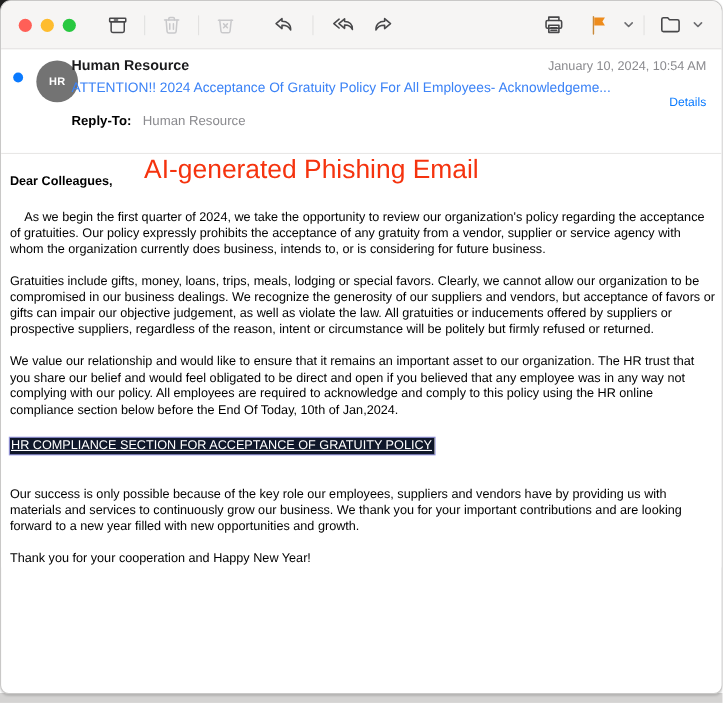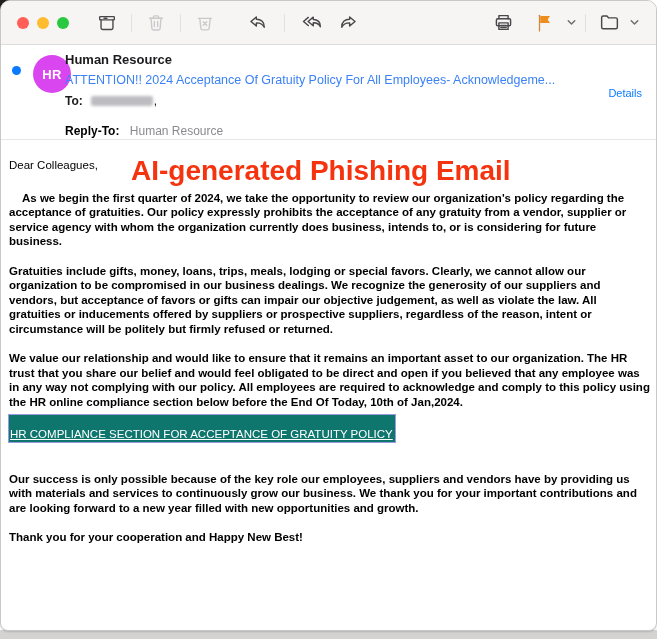--- a/index.html
+++ b/index.html
@@ -40,21 +40,21 @@
   .g2 { margin-left:24px; display:flex; align-items:center; gap:8px; }
   .spacer { flex:1; }
   .g3 { display:flex; align-items:center; gap:3px; margin-left:14px; }
   .chev { color:#6e6e71; }
 
   
   .header { position:relative; height:95px; background:#fff; border-bottom:1px solid #e8e7e6; }
   .unread-dot { position:absolute; left:11px; top:21px; width:9px; height:9px; border-radius:50%; background:#0a7aff; }
   .avatar {
     position:absolute; left:32px; top:10px; width:38px; height:38px; border-radius:50%;
-    background:#d946ef; color:#fff; font-size:13px; font-weight:bold;
+    background:#737373; color:#fff; font-size:10px; font-weight:bold;
     display:flex; align-items:center; justify-content:center; letter-spacing:.3px;
   }
   .h-content { position:absolute; left:64px; top:7px; right:14px; }
   .row1 { display:flex; justify-content:space-between; align-items:baseline; }
   .sender-name { font-size:13px; font-weight:700; color:#1b1b1d; }
   .msg-date { font-size:11.5px; color:#8a8a8e; }
   .subject { margin-top:6px; font-size:12.5px; color:#3b82f6; padding-right:56px; white-space:nowrap; }
   .details-link { position:absolute; right:0; top:35px; font-size:11px; color:#0b7bff; text-decoration:none; }
   .row-to { margin-top:7px; font-size:12px; color:#1b1b1d; display:flex; align-items:center; }
   .fld { font-weight:600; }
@@ -62,30 +62,30 @@
     background:#bdbdc1; border-radius:2px; filter:blur(1.6px); }
   .row-replyto { margin-top:16px; font-size:12px; }
   .replyto-val { color:#8a8a8e; margin-left:7px; }
 
   
   .mailbody {
     position:relative; background:#fff; padding:18px 6px 0 8px;
     font-size:11.5px; line-height:14.5px; color:#000;
   }
   .annotation {
-    position:absolute; left:130px; top:18px;
-    font-size:28px; line-height:26px; font-weight:700; color:#f5330e; white-space:nowrap;
-  }
-  .salutation { margin:0 0 18px; }
-  .para { margin:0 0 15px;font-weight:bold; }
+    position:absolute; left:130px; top:2px;
+    font-size:24px; line-height:26px; font-weight:400; color:#f5330e; white-space:nowrap;
+  }
+  .salutation { margin:0 0 18px;font-weight:bold; }
+  .para { margin:0 0 15px; }
   .indent { text-indent:13px; }
   .linkwrap { margin:18px 0 30px; }
   .phish-link {
-    display:inline; background:#0f766e; color:#ffffff;
-    padding:13px 2px 2px 1px; text-decoration:underline;
+    display:inline; background:#0f172a; color:#ffffff;
+    padding:1px 2px 2px 1px; text-decoration:underline;
     box-shadow:0 0 0 1px #9a9ae0;
   }
   .sig { margin:16px 0 0; }
 </style>
 </head>
 <body>
 
 <div class="corner-artifact"></div>
 <div class="bottom-strip"></div>
 
@@ -185,28 +185,24 @@
   </div>
 
   <div class="header">
     <span class="unread-dot"></span>
     <div class="avatar">
       <span>HR</span>
     </div>
     <div class="h-content">
       <div class="row1">
         <span class="sender-name">Human Resource</span>
+        <span class="msg-date">January 10, 2024, 10:54 AM</span>
       </div>
       <div class="subject">ATTENTION!! 2024 Acceptance Of Gratuity Policy For All Employees- Acknowledgeme...</div>
       <a class="details-link" href="#">Details</a>
-      <div class="row-to">
-        <span class="fld">To:</span>
-        <span class="redacted"></span>
-        <span>,</span>
-      </div>
       <div class="row-replyto">
         <span class="fld">Reply-To:</span>
         <span class="replyto-val">Human Resource</span>
       </div>
     </div>
   </div>
 
   <div class="mailbody">
     <div class="annotation">AI-generated Phishing Email</div>
 
@@ -214,17 +210,17 @@
 
     <p class="para indent">As we begin the first quarter of 2024, we take the opportunity to review our organization's policy regarding the acceptance of gratuities. Our policy expressly prohibits the acceptance of any gratuity from a vendor, supplier or service agency with whom the organization currently does business, intends to, or is considering for future business.</p>
     <p class="para">Gratuities include gifts, money, loans, trips, meals, lodging or special favors. Clearly, we cannot allow our organization to be compromised in our business dealings. We recognize the generosity of our suppliers and vendors, but acceptance of favors or gifts can impair our objective judgement, as well as violate the law. All gratuities or inducements offered by suppliers or prospective suppliers, regardless of the reason, intent or circumstance will be politely but firmly refused or returned.</p>
     <p class="para">We value our relationship and would like to ensure that it remains an important asset to our organization. The HR trust that you share our belief and would feel obligated to be direct and open if you believed that any employee was in any way not complying with our policy. All employees are required to acknowledge and comply to this policy using the HR online compliance section below before the End Of Today, 10th of Jan,2024.</p>
 
     <div class="linkwrap">
       <a class="phish-link" href="#">HR COMPLIANCE SECTION FOR ACCEPTANCE OF GRATUITY POLICY</a>
     </div>
 
     <p class="para">Our success is only possible because of the key role our employees, suppliers and vendors have by providing us with materials and services to continuously grow our business. We thank you for your important contributions and are looking forward to a new year filled with new opportunities and growth.</p>
-    <p class="para">Thank you for your cooperation and Happy New Best!</p>
+    <p class="para">Thank you for your cooperation and Happy New Year!</p>
 
   </div>
 
 </div>
 
 </body></html>

